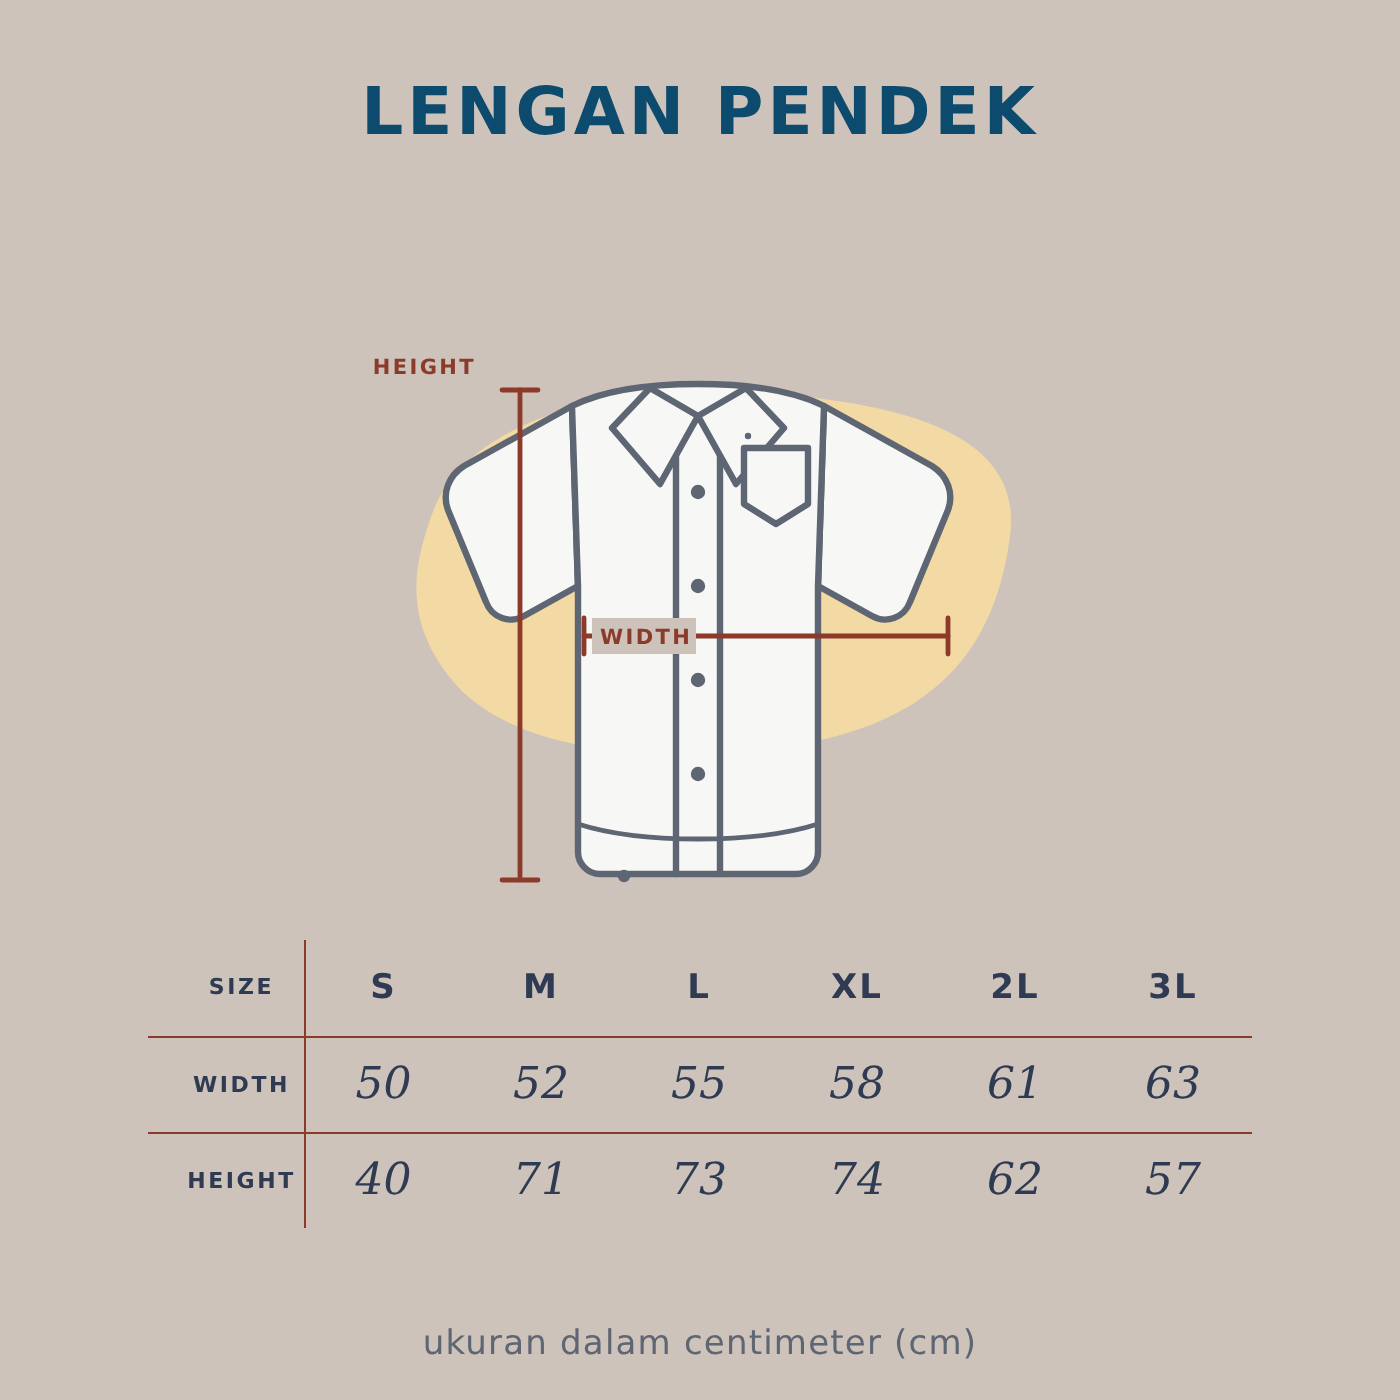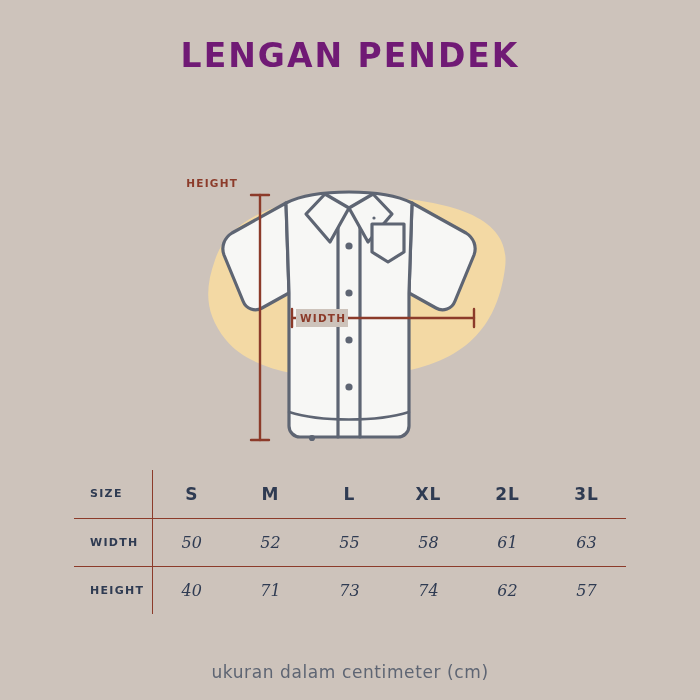--- a/index.html
+++ b/index.html
@@ -48,21 +48,21 @@
     font-size: 33px;
     letter-spacing: 2.0px;
   }
   .title-line2 {
     font-family: "DejaVu Sans", sans-serif;
     font-weight: 700;
     font-size: 33px;
     letter-spacing: 2.0px;
     line-height: 44px;
     margin-top: 4px;
-    color: #701a75;
+    color: #0c4a6e;
   }
 
   
   .illustration {
     position: absolute;
     top: 150px;
     left: 0;
     width: 700px;
     height: 310px;
   }
@@ -93,40 +93,40 @@
     padding: 0;
     text-align: center;
     vertical-align: middle;
     border-bottom: 1.5px solid #8c3b2a;
   }
   table.size-table tr:last-child td {
     border-bottom: none;
   }
   table.size-table td.rowhead {
     width: 78px;
-    text-align: left;
+    text-align: center;
     padding-left: 16px;
     font-family: "DejaVu Sans", sans-serif;
     font-weight: 700;
     font-size: 11px;
     letter-spacing: 1.3px;
     color: #2f3b52;
     border-right: 1.5px solid #8c3b2a;
   }
   table.size-table td.colhead {
     font-family: "DejaVu Sans", sans-serif;
     font-weight: 700;
     font-size: 17px;
     letter-spacing: 1px;
     color: #2f3b52;
   }
   table.size-table td.val {
     font-family: "DejaVu Serif", serif;
     font-style: italic;
-    font-size: 16px;
+    font-size: 22px;
     color: #2f3b52;
   }
 
   
   .footnote {
     position: absolute;
     top: 662px;
     left: 0;
     width: 700px;
     text-align: center;

